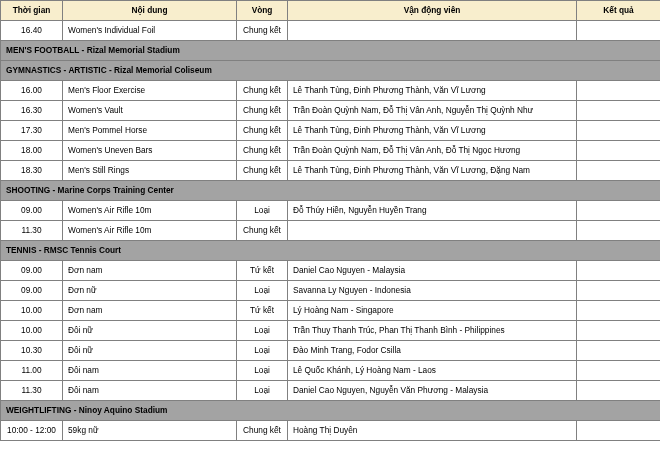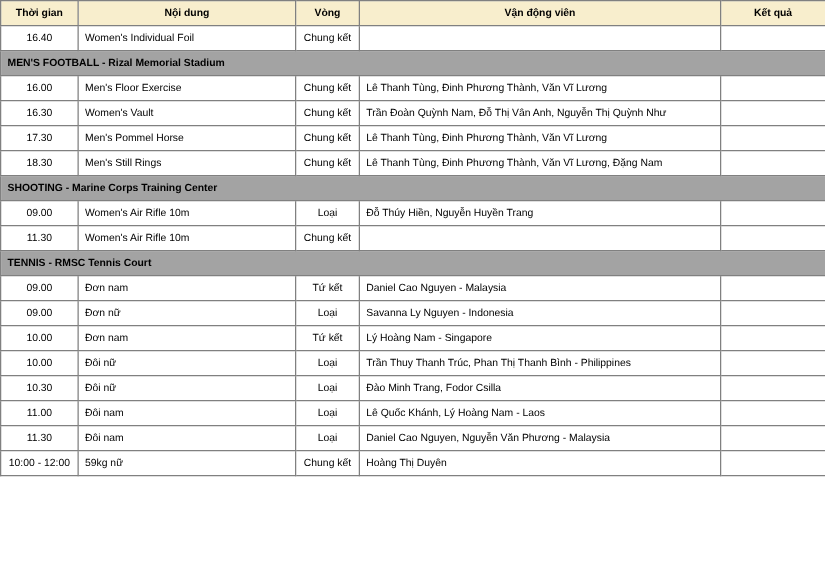--- a/index.html
+++ b/index.html
@@ -88,39 +88,49 @@
       <tr class="event-row">
         <td class="time">16.40</td>
         <td class="content">Women's Individual Foil</td>
         <td class="round">Chung kết</td>
         <td class="athlete"></td>
         <td class="result"></td>
       </tr>
       <tr class="section-row">
         <td colspan="5">MEN'S FOOTBALL - Rizal Memorial Stadium</td>
       </tr>
+      <tr class="section-row">
+        <td colspan="5">GYMNASTICS - ARTISTIC - Rizal Memorial Coliseum</td>
+      </tr>
       <tr class="event-row">
         <td class="time">16.00</td>
         <td class="content">Men's Floor Exercise</td>
         <td class="round">Chung kết</td>
         <td class="athlete">Lê Thanh Tùng, Đinh Phương Thành, Văn Vĩ Lương</td>
         <td class="result"></td>
       </tr>
       <tr class="event-row">
         <td class="time">16.30</td>
         <td class="content">Women's Vault</td>
         <td class="round">Chung kết</td>
         <td class="athlete">Trần Đoàn Quỳnh Nam, Đỗ Thị Vân Anh, Nguyễn Thị Quỳnh Như</td>
         <td class="result"></td>
       </tr>
       <tr class="event-row">
         <td class="time">17.30</td>
         <td class="content">Men's Pommel Horse</td>
         <td class="round">Chung kết</td>
         <td class="athlete">Lê Thanh Tùng, Đinh Phương Thành, Văn Vĩ Lương</td>
+        <td class="result"></td>
+      </tr>
+      <tr class="event-row">
+        <td class="time">18.00</td>
+        <td class="content">Women's Uneven Bars</td>
+        <td class="round">Chung kết</td>
+        <td class="athlete">Trần Đoàn Quỳnh Nam, Đỗ Thị Vân Anh, Đỗ Thị Ngọc Hương</td>
         <td class="result"></td>
       </tr>
       <tr class="event-row">
         <td class="time">18.30</td>
         <td class="content">Men's Still Rings</td>
         <td class="round">Chung kết</td>
         <td class="athlete">Lê Thanh Tùng, Đinh Phương Thành, Văn Vĩ Lương, Đặng Nam</td>
         <td class="result"></td>
       </tr>
       <tr class="section-row">
@@ -185,20 +195,23 @@
         <td class="athlete">Lê Quốc Khánh, Lý Hoàng Nam - Laos</td>
         <td class="result"></td>
       </tr>
       <tr class="event-row">
         <td class="time">11.30</td>
         <td class="content">Đôi nam</td>
         <td class="round">Loại</td>
         <td class="athlete">Daniel Cao Nguyen, Nguyễn Văn Phương - Malaysia</td>
         <td class="result"></td>
       </tr>
+      <tr class="section-row">
+        <td colspan="5">WEIGHTLIFTING - Ninoy Aquino Stadium</td>
+      </tr>
       <tr class="event-row">
         <td class="time">10:00 - 12:00</td>
         <td class="content">59kg nữ</td>
         <td class="round">Chung kết</td>
         <td class="athlete">Hoàng Thị Duyên</td>
         <td class="result"></td>
       </tr>
     </tbody>
 </table>
 

